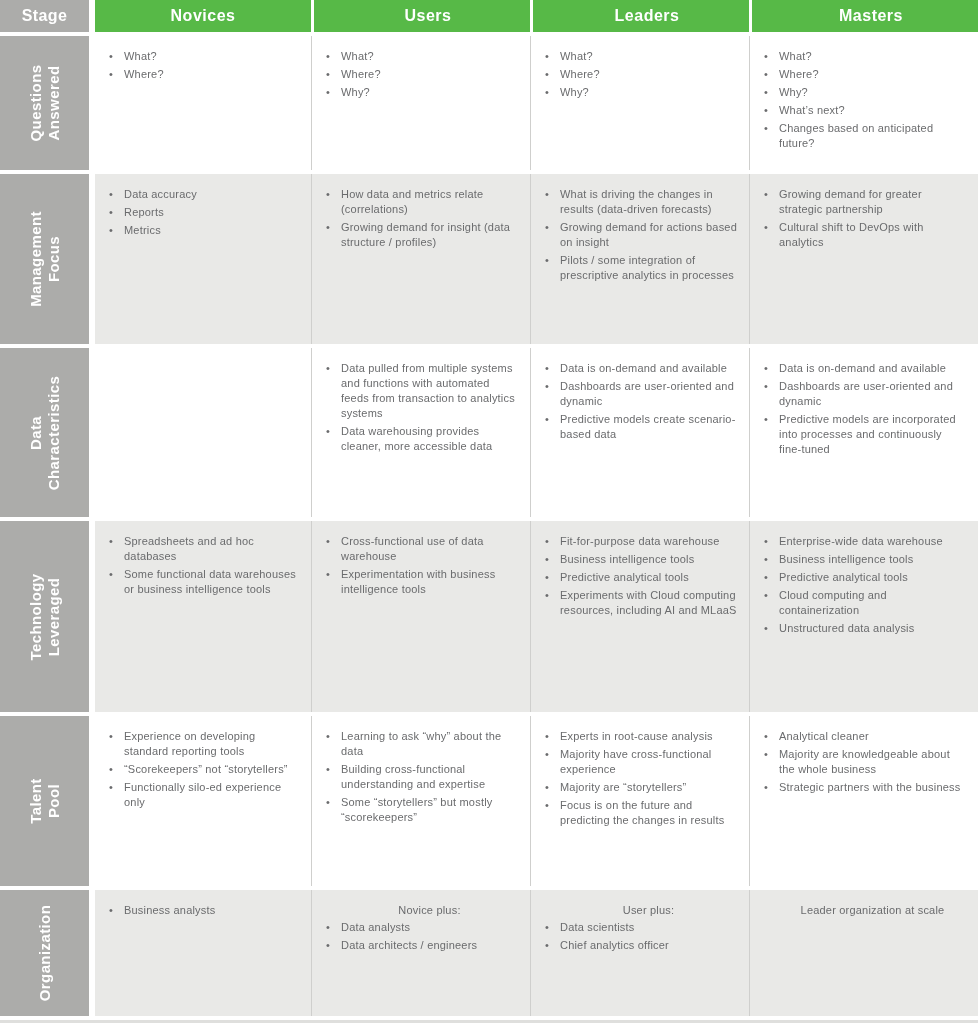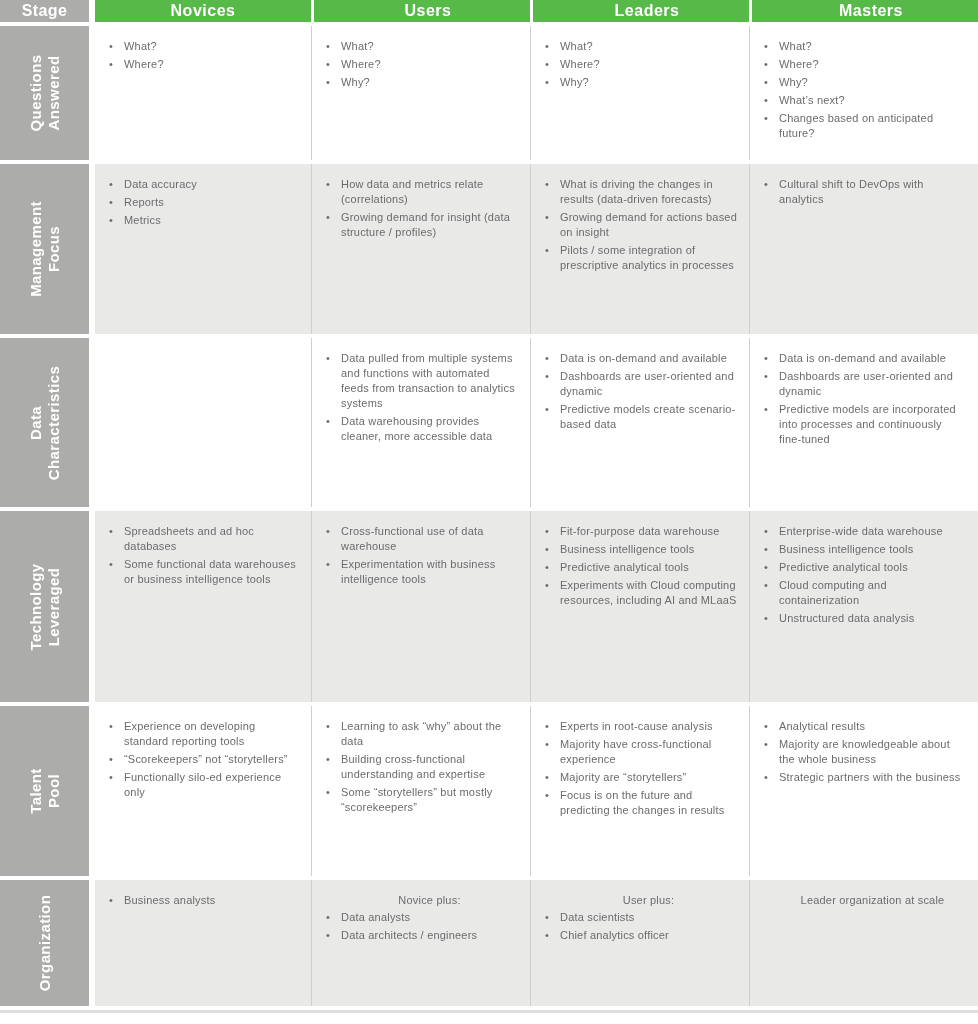--- a/index.html
+++ b/index.html
@@ -13,21 +13,21 @@
   html,body{margin:0;padding:0;background:#fff;}
   body{font-family:"Liberation Sans","DejaVu Sans",sans-serif;}
   .matrix{
     width:978px;height:1024px;overflow:hidden;background:#fff;
     display:flex;flex-direction:column;gap:4px;
   }
   .t-row{
     display:grid;
     grid-template-columns:89px 6px 216px 219px 219px 229px;
   }
-  .header-row{height:22px;}
+  .header-row{height:32px;}
   .row-0{height:134px}.row-1{height:170px}.row-2{height:169px}
   .row-3{height:191px}.row-4{height:170px}.row-5{height:126px}
   .c1{grid-column:1}.c3{grid-column:3}.c4{grid-column:4}.c5{grid-column:5}.c6{grid-column:6}
   .corner-cell{
     background:var(--label-gray);color:#fff;font-weight:bold;font-size:16px;
     display:flex;align-items:center;justify-content:center;letter-spacing:.4px;
   }
   .hcell{
     background:var(--header-green);color:#fff;font-weight:bold;font-size:16px;
     display:flex;align-items:center;justify-content:center;letter-spacing:.5px;
@@ -121,20 +121,21 @@
       </div>
     <div class="cell c5">
         <ul class="bullets">
           <li>What is driving the changes in results (data-driven forecasts)</li>
           <li>Growing demand for actions based on insight</li>
           <li>Pilots / some integration of prescriptive analytics in processes</li>
         </ul>
       </div>
     <div class="cell c6">
         <ul class="bullets">
+          <li>Growing demand for greater strategic partnership</li>
           <li>Cultural shift to DevOps with analytics</li>
         </ul>
       </div>
   </div>
     <div class="t-row body-row row-2">
     <div class="label-cell c1">
       <span class="label-text">Data
 Characteristics</span>
     </div>
     <div class="cell c4">
@@ -215,21 +216,21 @@
     <div class="cell c5">
         <ul class="bullets">
           <li>Experts in root-cause analysis</li>
           <li>Majority have cross-functional experience</li>
           <li>Majority are “storytellers”</li>
           <li>Focus is on the future and predicting the changes in results</li>
         </ul>
       </div>
     <div class="cell c6">
         <ul class="bullets">
-          <li>Analytical results</li>
+          <li>Analytical cleaner</li>
           <li>Majority are knowledgeable about the whole business</li>
           <li>Strategic partners with the business</li>
         </ul>
       </div>
   </div>
     <div class="t-row body-row row-5 row-alt">
     <div class="label-cell c1">
       <span class="label-text">Organization</span>
     </div>
     <div class="cell c3">

